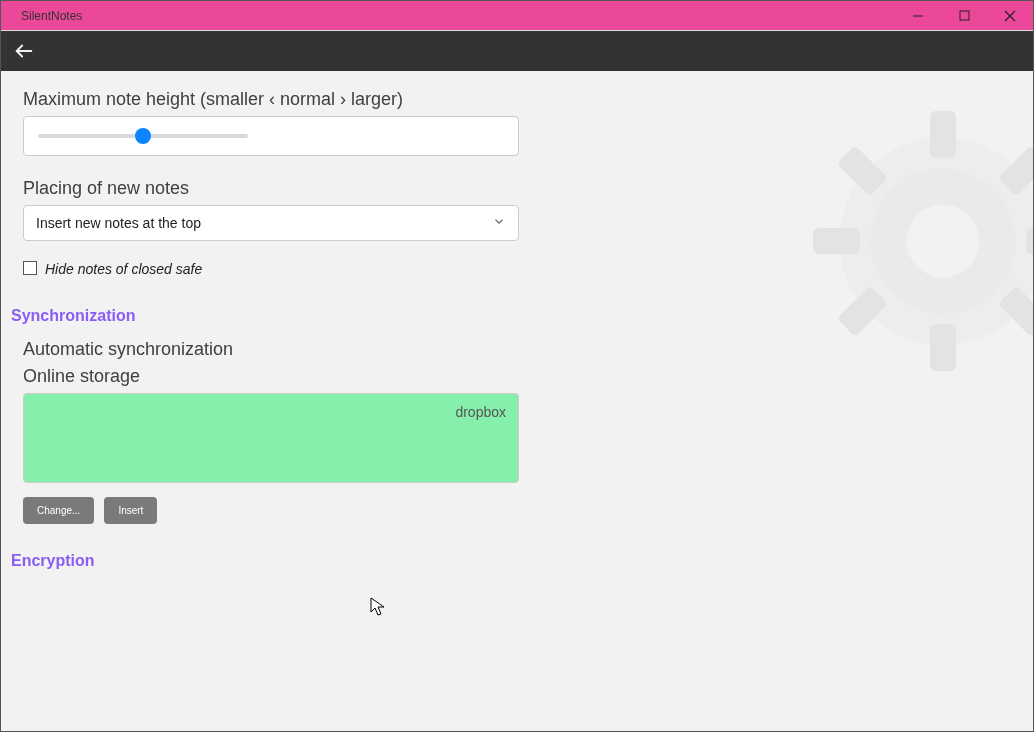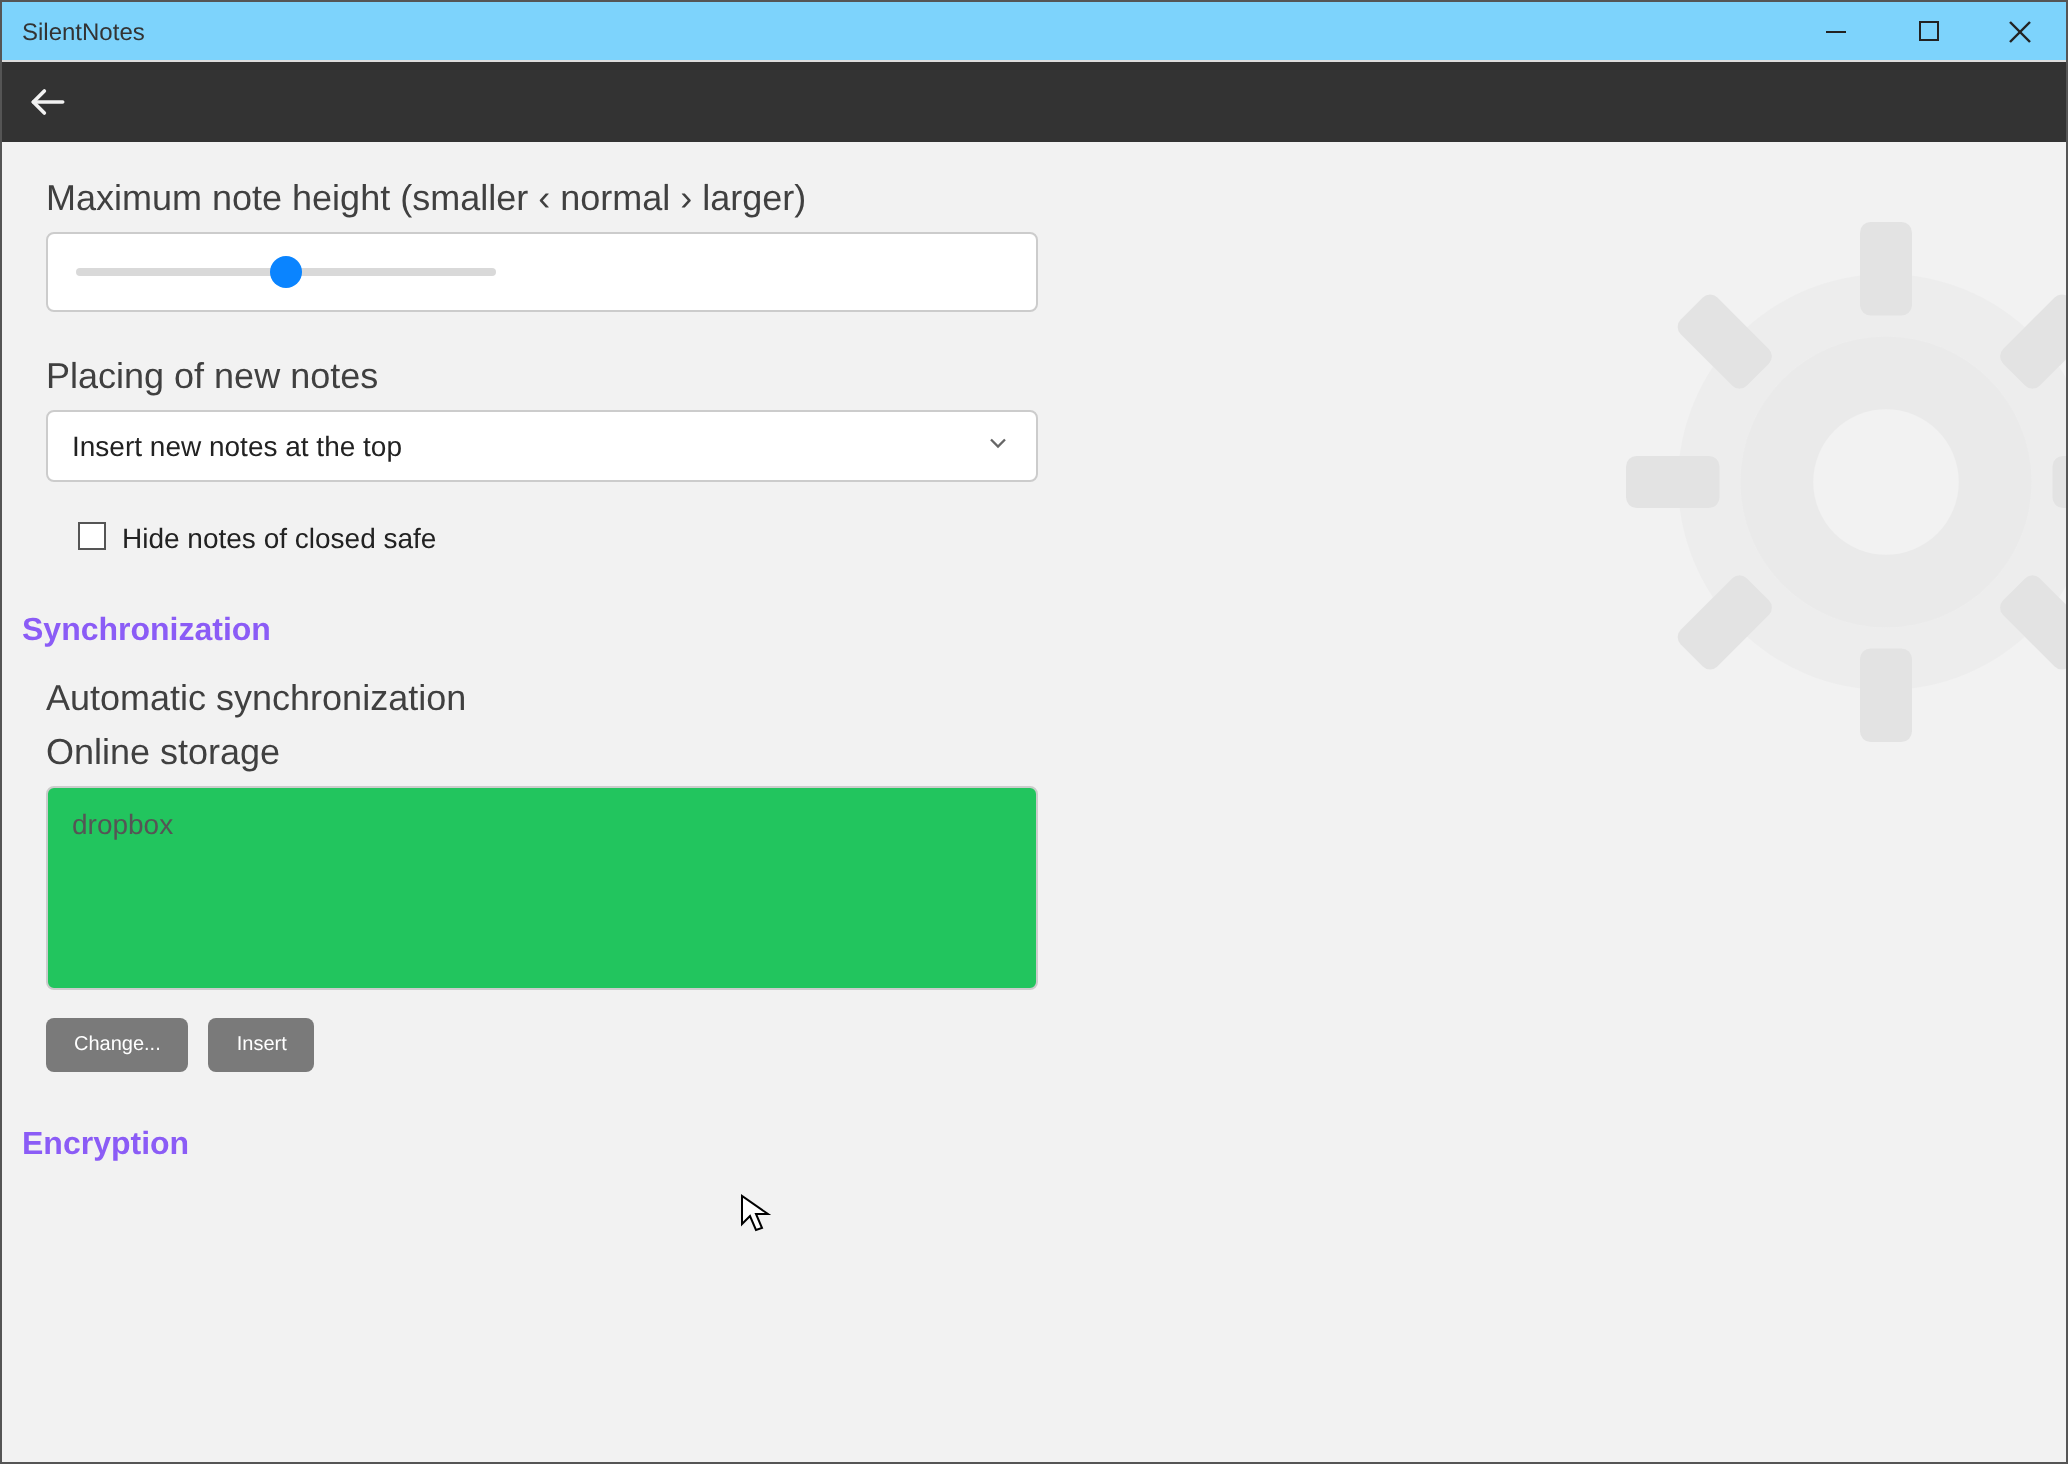--- a/index.html
+++ b/index.html
@@ -9,24 +9,24 @@
     color: #222;
     background: #fff;
     width: 1034px;
     height: 732px;
     overflow: hidden;
     border: 1px solid #555;
     position: relative;
   }
   .titlebar {
     height: 30px;
-    background: #7dd3fc;
+    background: #ec4899;
     display: flex;
     align-items: center;
-    padding-left: 10px;
+    padding-left: 20px;
     border-bottom: 1px solid #ddd;
   }
   .titlebar-title { font-size: 12px; color: #333; }
   .titlebar-controls {
     margin-left: auto;
     display: flex;
     height: 100%;
   }
   .tb-btn {
     width: 46px;
@@ -102,42 +102,44 @@
   }
   .select .chev {
     position:absolute;
     right: 12px;
     top: 50%;
     transform: translateY(-50%);
     color: #666;
   }
   .checkbox-row {
     display:flex;
-    margin: 4px 0 30px 16px;
+    margin: 4px 0 30px 0;
+    font-style: italic;
   }
   .checkbox {
     width: 14px; height: 14px;
     border: 1px solid #555;
     margin-right: 8px;
     background:#fff;
   }
   .section-head {
     color: #8b5cf6;
     font-weight: 600;
     font-size: 16px;
     margin: 8px 0 14px -12px;
   }
   .textarea-box {
-    background: #22c55e;
+    background: #86efac;
     border: 1px solid #ccc;
     border-radius: 4px;
-    height: 102px;
+    height: 90px;
     padding: 10px 12px;
     color: #555;
     margin-bottom: 14px;
+    text-align: right;
   }
   .btn-row { display:flex; gap: 10px; margin-bottom: 28px;}
   .btn {
     background: #7a7a7a;
     color: #fff;
     border-radius: 4px;
     padding: 8px 14px;
     font-size: 10px;
     border: none;
   }

